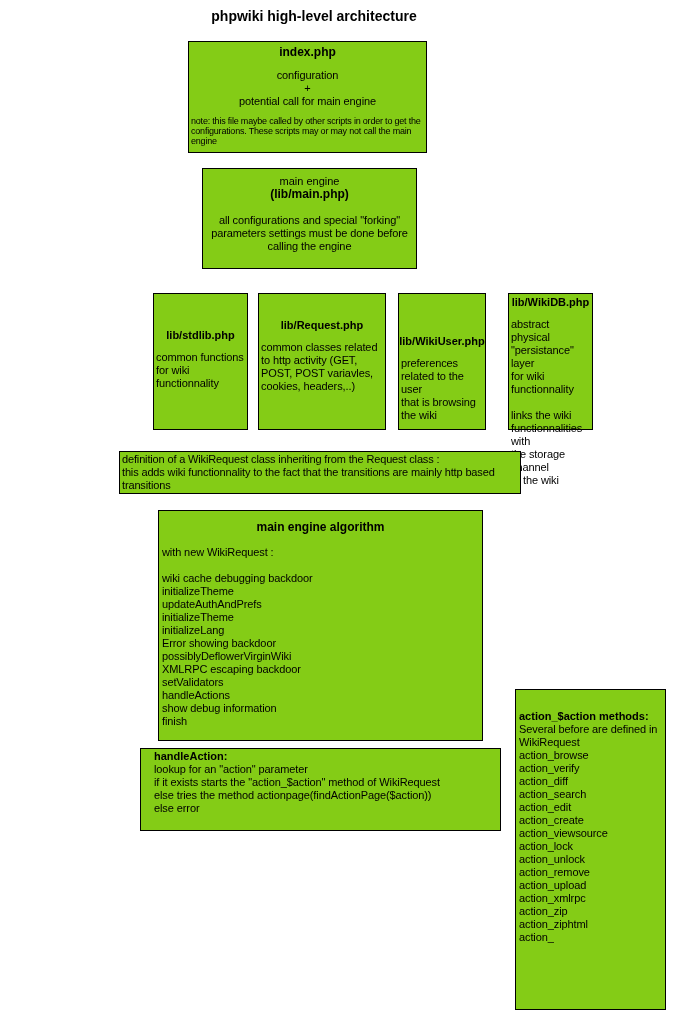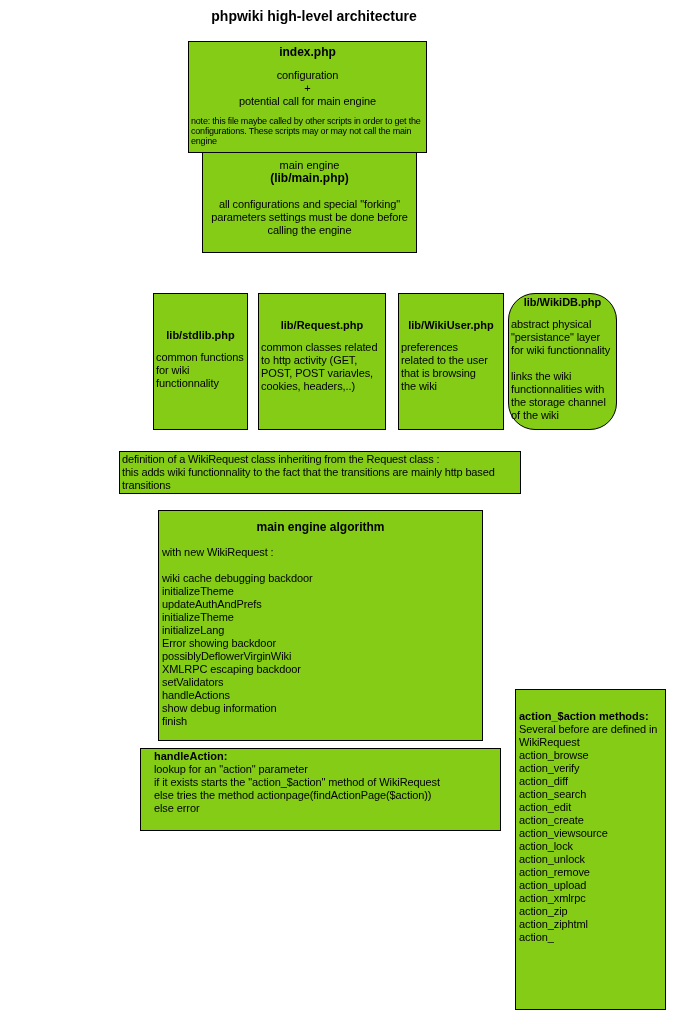--- a/index.html
+++ b/index.html
@@ -50,31 +50,31 @@
   #b-index .note {
     margin-top: 8px;
     padding: 0 2px;
     font-size: 9px;
     line-height: 10px;
     letter-spacing: -0.2px;
     text-align: left;
   }
 
   
-  #b-engine { left: 202px; top: 152px; width: 215px; height: 101px; text-align: center; }
+  #b-engine { left: 202px; top: 168px; width: 215px; height: 101px; text-align: center; }
   #b-engine .name { margin-top: 6px; font-size: 11px; line-height: 13px; }
   #b-engine .body { margin-top: 13px; padding: 0 6px; }
 
   
   .lib-box { top: 293px; height: 137px; }
   #b-config   { left: 2px;   width: 143px; padding-top: 25px; }
   #b-stdlib   { left: 153px; width: 95px;  padding-top: 35px; }
   #b-request  { left: 258px; width: 128px; padding-top: 25px; }
-  #b-wikiuser { left: 398px; width: 106px;  padding-top: 25px; }
-  #b-wikidb   { left: 508px; width: 109px; padding-top: 2px; border-radius: 27px; }
+  #b-wikiuser { left: 398px; width: 88px;  padding-top: 41px; }
+  #b-wikidb   { left: 508px; width: 85px; padding-top: 2px; }
   .lib-box .box-body { margin-top: 9px; padding: 0 1px 0 2px; }
   #b-wikidb .para2 { margin-top: 13px; }
 
   
   #b-def { left: 119px; top: 451px; width: 402px; height: 43px; padding: 1px 2px; }
   #b-def .box-body { letter-spacing: -0.15px; }
 
   
   #b-algo { left: 158px; top: 510px; width: 325px; height: 231px; }
   #b-algo .box-title { margin-top: 10px; }

